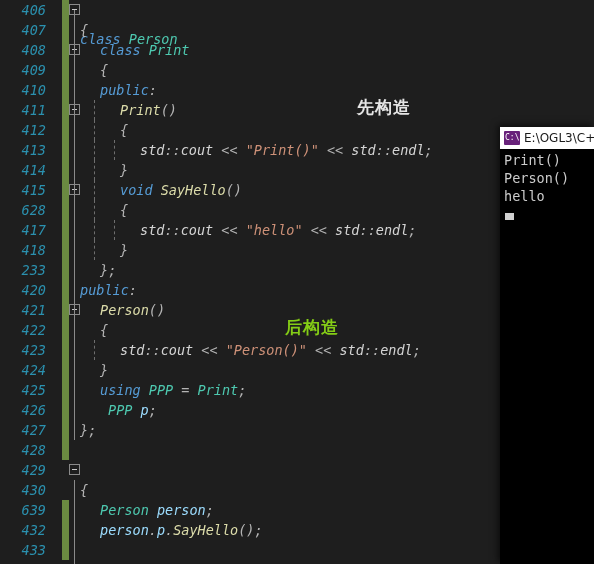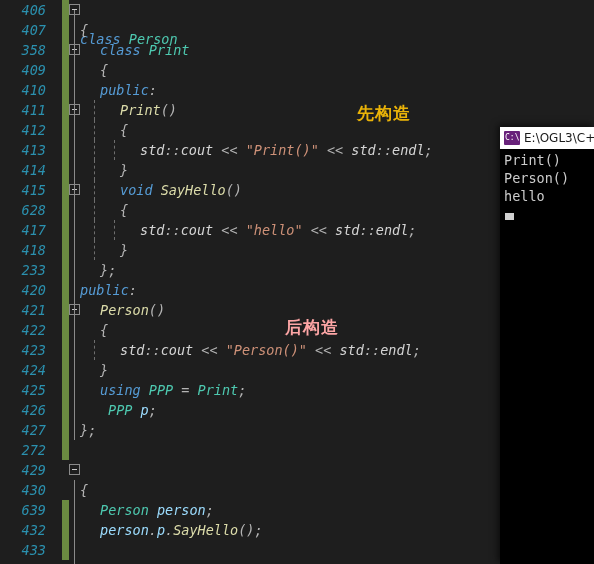--- a/index.html
+++ b/index.html
@@ -183,50 +183,50 @@
     margin-left: 1px;
   }
 </style>
 </head>
 <body>
 
 <div id="editor">
   <div id="code-lines">
       <div class="code-row"><span class="lineno">406</span><span class="changebar"></span><span class="outline"><span class="foldbox"></span></span><span class="code-text" style="left: 80px; margin-top: 29px;"><span class="kw">class</span><span class="op"> </span><span class="type">Person</span></span></div>
       <div class="code-row"><span class="lineno">407</span><span class="changebar"></span><span class="outline"></span><span class="code-text" style="left: 80px;"><span class="op">{</span></span></div>
-      <div class="code-row"><span class="lineno">358</span><span class="changebar"></span><span class="outline"><span class="foldbox"></span></span><span class="vline dashed" style="left: 74px; top: 0px; height: 20px;"></span><span class="code-text" style="left: 100px;"><span class="kw">class</span><span class="op"> </span><span class="type">Print</span></span></div>
+      <div class="code-row"><span class="lineno">408</span><span class="changebar"></span><span class="outline"><span class="foldbox"></span></span><span class="vline dashed" style="left: 74px; top: 0px; height: 20px;"></span><span class="code-text" style="left: 100px;"><span class="kw">class</span><span class="op"> </span><span class="type">Print</span></span></div>
       <div class="code-row"><span class="lineno">409</span><span class="changebar"></span><span class="outline"></span><span class="vline dashed" style="left: 74px; top: 0px; height: 20px;"></span><span class="code-text" style="left: 100px;"><span class="op">{</span></span></div>
       <div class="code-row"><span class="lineno">410</span><span class="changebar"></span><span class="outline"></span><span class="vline dashed" style="left: 74px; top: 0px; height: 20px;"></span><span class="code-text" style="left: 100px;"><span class="kw">public</span><span class="op">:</span></span></div>
       <div class="code-row"><span class="lineno">411</span><span class="changebar"></span><span class="outline"><span class="foldbox"></span></span><span class="vline dashed" style="left: 74px; top: 0px; height: 20px;"></span><span class="vline dashed" style="left: 94px; top: 0px; height: 20px;"></span><span class="code-text" style="left: 120px;"><span class="fn">Print</span><span class="op">()</span></span></div>
       <div class="code-row"><span class="lineno">412</span><span class="changebar"></span><span class="outline"></span><span class="vline dashed" style="left: 74px; top: 0px; height: 20px;"></span><span class="vline dashed" style="left: 94px; top: 0px; height: 20px;"></span><span class="code-text" style="left: 120px;"><span class="op">{</span></span></div>
       <div class="code-row"><span class="lineno">413</span><span class="changebar"></span><span class="outline"></span><span class="vline dashed" style="left: 74px; top: 0px; height: 20px;"></span><span class="vline dashed" style="left: 94px; top: 0px; height: 20px;"></span><span class="vline dashed" style="left: 114px; top: 0px; height: 20px;"></span><span class="code-text" style="left: 140px;"><span class="pln">std</span><span class="op">::</span><span class="pln">cout</span><span class="op"> &lt;&lt; </span><span class="str">"Print()"</span><span class="op"> &lt;&lt; </span><span class="pln">std</span><span class="op">::</span><span class="pln">endl</span><span class="op">;</span></span></div>
       <div class="code-row"><span class="lineno">414</span><span class="changebar"></span><span class="outline"></span><span class="vline dashed" style="left: 74px; top: 0px; height: 20px;"></span><span class="vline dashed" style="left: 94px; top: 0px; height: 20px;"></span><span class="code-text" style="left: 120px;"><span class="op">}</span></span></div>
       <div class="code-row"><span class="lineno">415</span><span class="changebar"></span><span class="outline"><span class="foldbox"></span></span><span class="vline dashed" style="left: 74px; top: 0px; height: 20px;"></span><span class="vline dashed" style="left: 94px; top: 0px; height: 20px;"></span><span class="code-text" style="left: 120px;"><span class="kw">void</span><span class="op"> </span><span class="fn">SayHello</span><span class="op">()</span></span></div>
       <div class="code-row"><span class="lineno">628</span><span class="changebar"></span><span class="outline"></span><span class="vline dashed" style="left: 74px; top: 0px; height: 20px;"></span><span class="vline dashed" style="left: 94px; top: 0px; height: 20px;"></span><span class="code-text" style="left: 120px;"><span class="op">{</span></span></div>
       <div class="code-row"><span class="lineno">417</span><span class="changebar"></span><span class="outline"></span><span class="vline dashed" style="left: 74px; top: 0px; height: 20px;"></span><span class="vline dashed" style="left: 94px; top: 0px; height: 20px;"></span><span class="vline dashed" style="left: 114px; top: 0px; height: 20px;"></span><span class="code-text" style="left: 140px;"><span class="pln">std</span><span class="op">::</span><span class="pln">cout</span><span class="op"> &lt;&lt; </span><span class="str">"hello"</span><span class="op"> &lt;&lt; </span><span class="pln">std</span><span class="op">::</span><span class="pln">endl</span><span class="op">;</span></span></div>
       <div class="code-row"><span class="lineno">418</span><span class="changebar"></span><span class="outline"></span><span class="vline dashed" style="left: 74px; top: 0px; height: 20px;"></span><span class="vline dashed" style="left: 94px; top: 0px; height: 20px;"></span><span class="code-text" style="left: 120px;"><span class="op">}</span></span></div>
       <div class="code-row"><span class="lineno">233</span><span class="changebar"></span><span class="outline"></span><span class="vline dashed" style="left: 74px; top: 0px; height: 20px;"></span><span class="code-text" style="left: 100px;"><span class="op">};</span></span></div>
       <div class="code-row"><span class="lineno">420</span><span class="changebar"></span><span class="outline"></span><span class="code-text" style="left: 80px;"><span class="kw">public</span><span class="op">:</span></span></div>
       <div class="code-row"><span class="lineno">421</span><span class="changebar"></span><span class="outline"><span class="foldbox"></span></span><span class="vline dashed" style="left: 74px; top: 0px; height: 20px;"></span><span class="code-text" style="left: 100px;"><span class="fn">Person</span><span class="op">()</span></span></div>
       <div class="code-row"><span class="lineno">422</span><span class="changebar"></span><span class="outline"></span><span class="vline dashed" style="left: 74px; top: 0px; height: 20px;"></span><span class="code-text" style="left: 100px;"><span class="op">{</span></span></div>
       <div class="code-row"><span class="lineno">423</span><span class="changebar"></span><span class="outline"></span><span class="vline dashed" style="left: 74px; top: 0px; height: 20px;"></span><span class="vline dashed" style="left: 94px; top: 0px; height: 20px;"></span><span class="code-text" style="left: 120px;"><span class="pln">std</span><span class="op">::</span><span class="pln">cout</span><span class="op"> &lt;&lt; </span><span class="str">"Person()"</span><span class="op"> &lt;&lt; </span><span class="pln">std</span><span class="op">::</span><span class="pln">endl</span><span class="op">;</span></span></div>
       <div class="code-row"><span class="lineno">424</span><span class="changebar"></span><span class="outline"></span><span class="vline dashed" style="left: 74px; top: 0px; height: 20px;"></span><span class="code-text" style="left: 100px;"><span class="op">}</span></span></div>
       <div class="code-row"><span class="lineno">425</span><span class="changebar"></span><span class="outline"></span><span class="vline dashed" style="left: 74px; top: 0px; height: 20px;"></span><span class="code-text" style="left: 100px;"><span class="kw">using</span><span class="op"> </span><span class="type">PPP</span><span class="op"> = </span><span class="type">Print</span><span class="op">;</span></span></div>
       <div class="code-row"><span class="lineno">426</span><span class="changebar"></span><span class="outline"></span><span class="vline dashed" style="left: 74px; top: 0px; height: 20px;"></span><span class="code-text" style="left: 108px;"><span class="type">PPP</span><span class="op"> </span><span class="id">p</span><span class="op">;</span></span></div>
       <div class="code-row"><span class="lineno">427</span><span class="changebar"></span><span class="outline"></span><span class="code-text" style="left: 80px;"><span class="op">};</span></span></div>
-      <div class="code-row"><span class="lineno">272</span><span class="changebar"></span><span class="outline"></span><span class="code-text" style="left: 80px;"></span></div>
+      <div class="code-row"><span class="lineno">428</span><span class="changebar"></span><span class="outline"></span><span class="code-text" style="left: 80px;"></span></div>
       <div class="code-row"><span class="lineno">429</span><span class="changebar off"></span><span class="outline"><span class="foldbox"></span></span></div>
       <div class="code-row"><span class="lineno">430</span><span class="changebar off"></span><span class="outline"></span><span class="code-text" style="left: 80px;"><span class="op">{</span></span></div>
       <div class="code-row"><span class="lineno">639</span><span class="changebar"></span><span class="outline"></span><span class="vline dashed" style="left: 74px; top: 0px; height: 20px;"></span><span class="code-text" style="left: 100px;"><span class="type">Person</span><span class="op"> </span><span class="id">person</span><span class="op">;</span></span></div>
       <div class="code-row"><span class="lineno">432</span><span class="changebar"></span><span class="outline"></span><span class="vline dashed" style="left: 74px; top: 0px; height: 20px;"></span><span class="code-text" style="left: 100px;"><span class="id">person</span><span class="op">.</span><span class="id">p</span><span class="op">.</span><span class="fn">SayHello</span><span class="op">();</span></span></div>
       <div class="code-row"><span class="lineno">433</span><span class="changebar"></span><span class="outline"></span><span class="vline dashed" style="left: 74px; top: 0px; height: 20px;"></span><span class="code-text" style="left: 100px;"></span></div>
     </div>
   <div id="annot-layer">
-      <div class="annot" style="left: 357px; top: 102px; color: #eab308;">先构造</div>
-      <div class="annot" style="left: 285px; top: 316px; color: #fca5a5;">后构造</div>
+      <div class="annot" style="left: 357px; top: 96px; color: #e5e5e5;">先构造</div>
+      <div class="annot" style="left: 285px; top: 316px; color: #84cc16;">后构造</div>
     </div>
 <span class="vline" style="left: 74px; top: 10px; height: 430px;"></span>
     <span class="vline" style="left: 74px; top: 10px; height: 430px;"></span>
     <span class="vline" style="left: 74px; top: 480px; height: 84px;"></span>
   </div>
 
 <div id="console">
   <div id="console-titlebar">
     <span class="console-icon"></span>
     <span id="console-title">E:\OGL3\C+</span>

